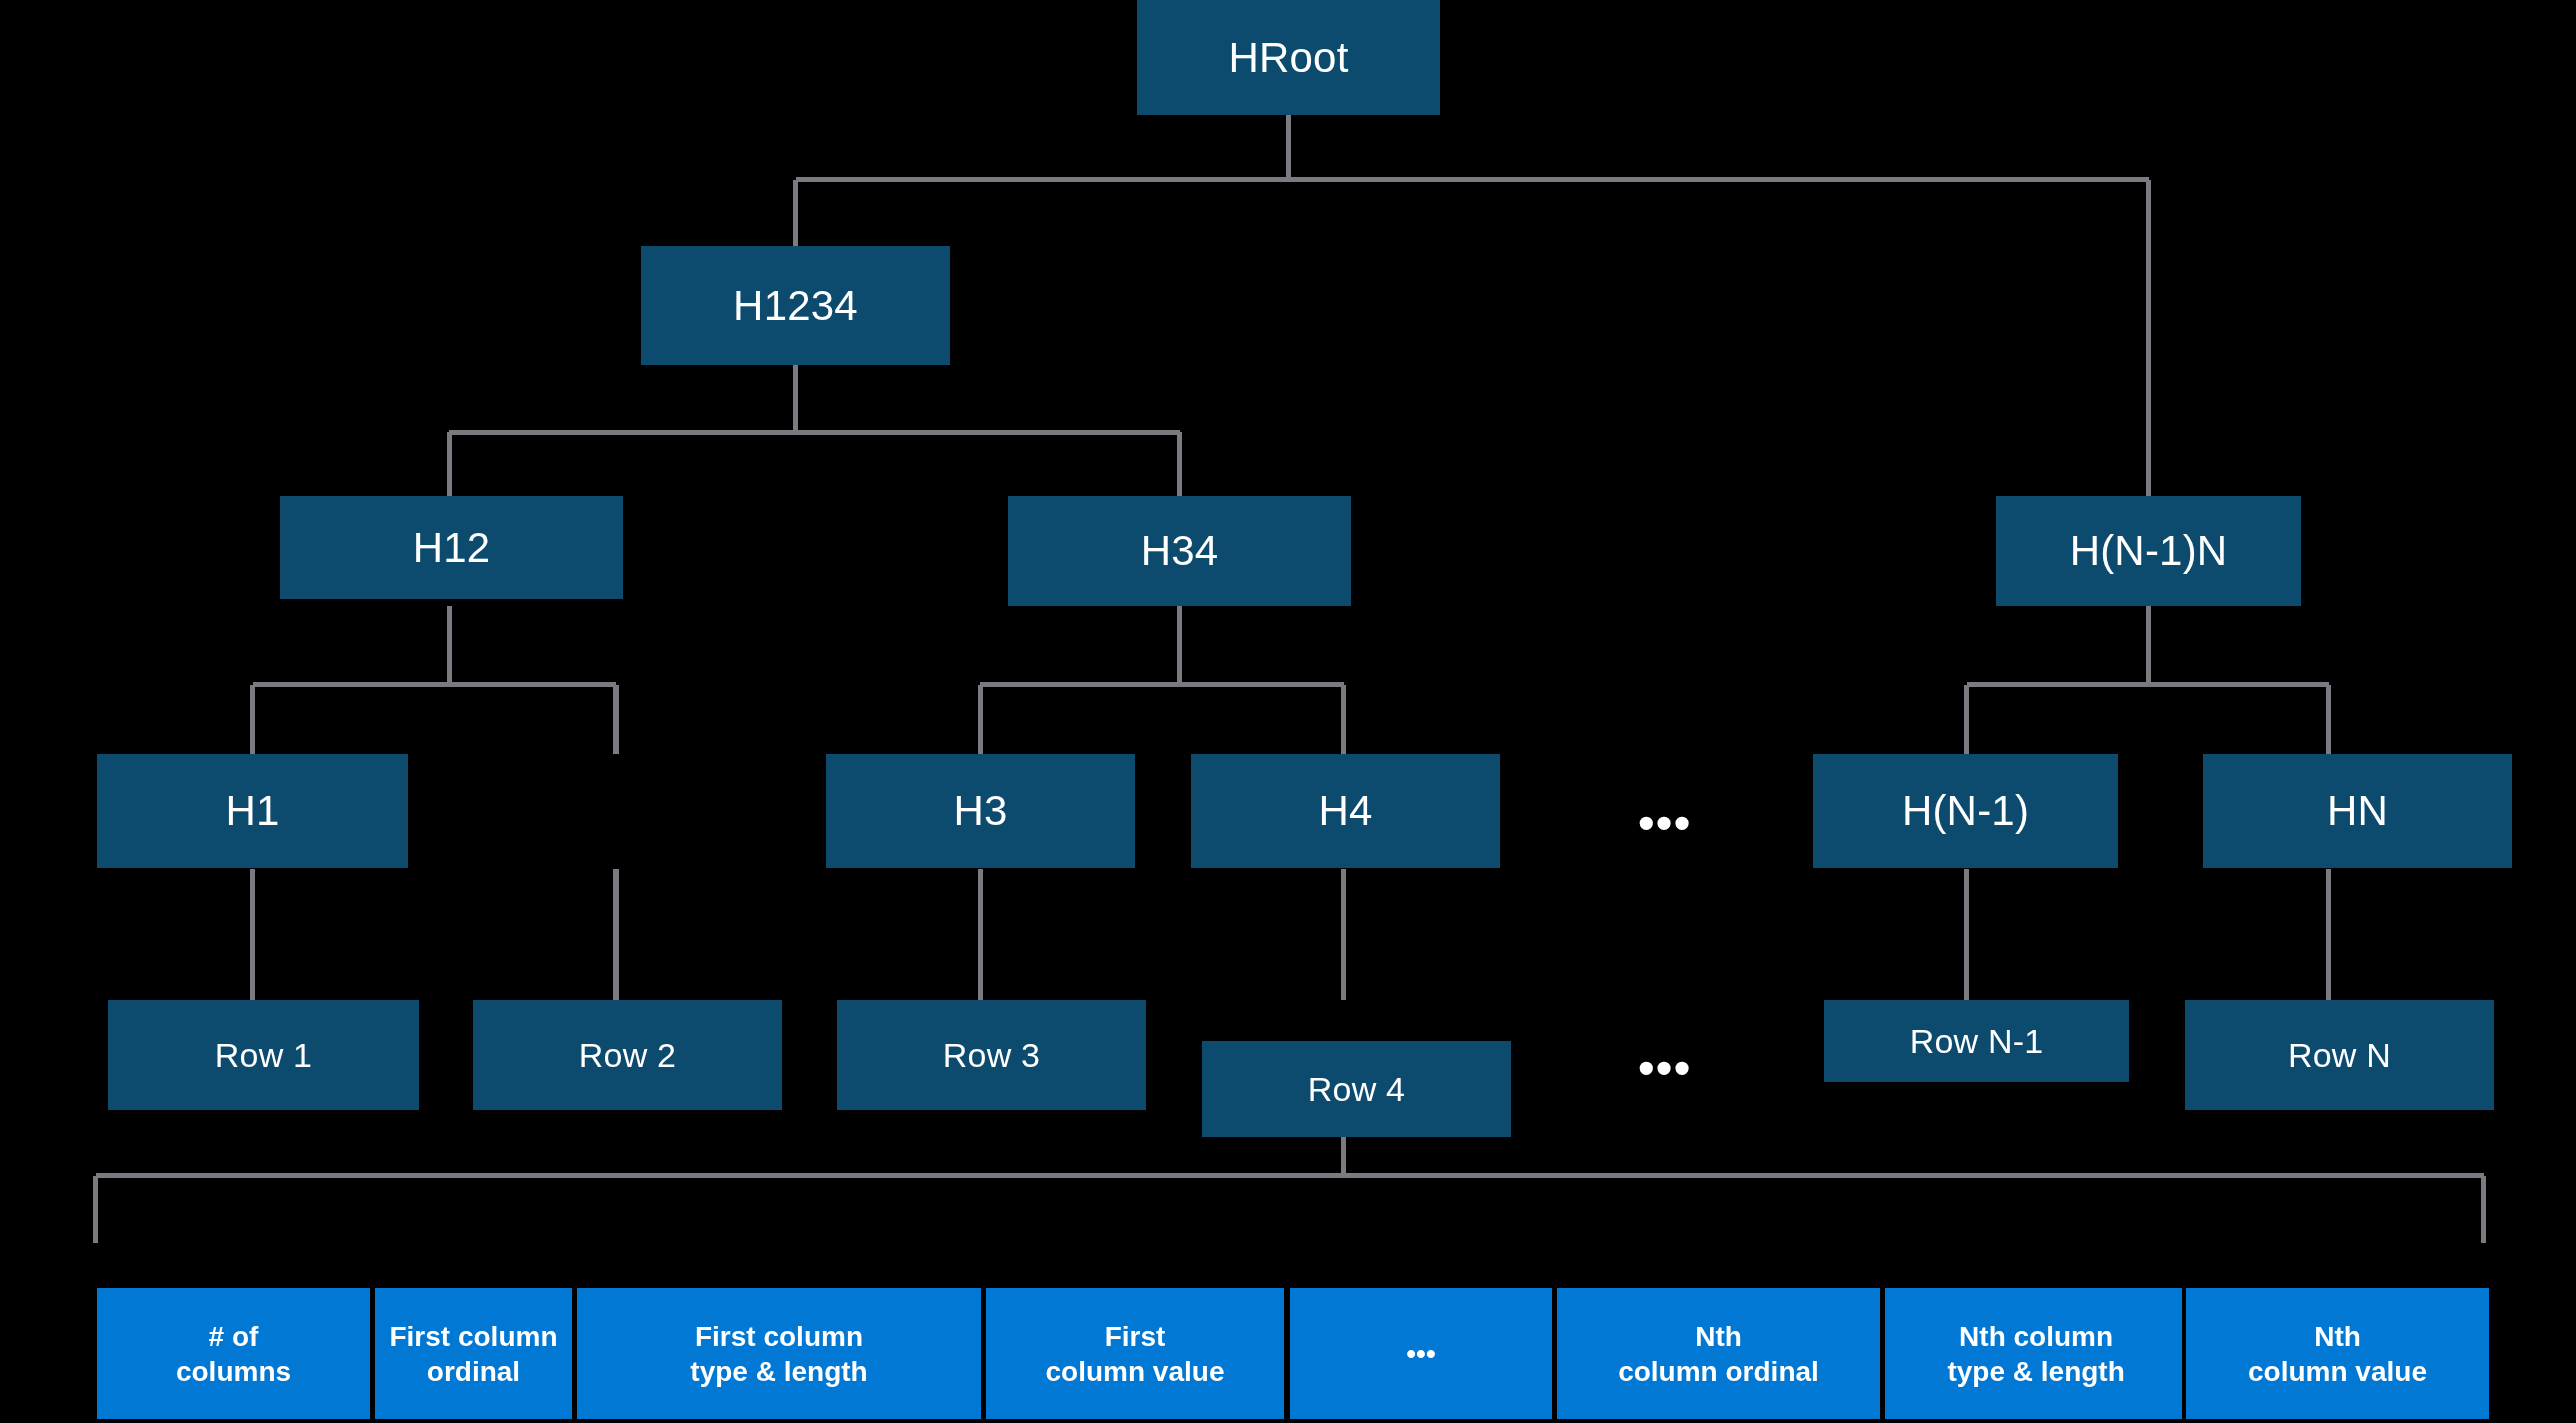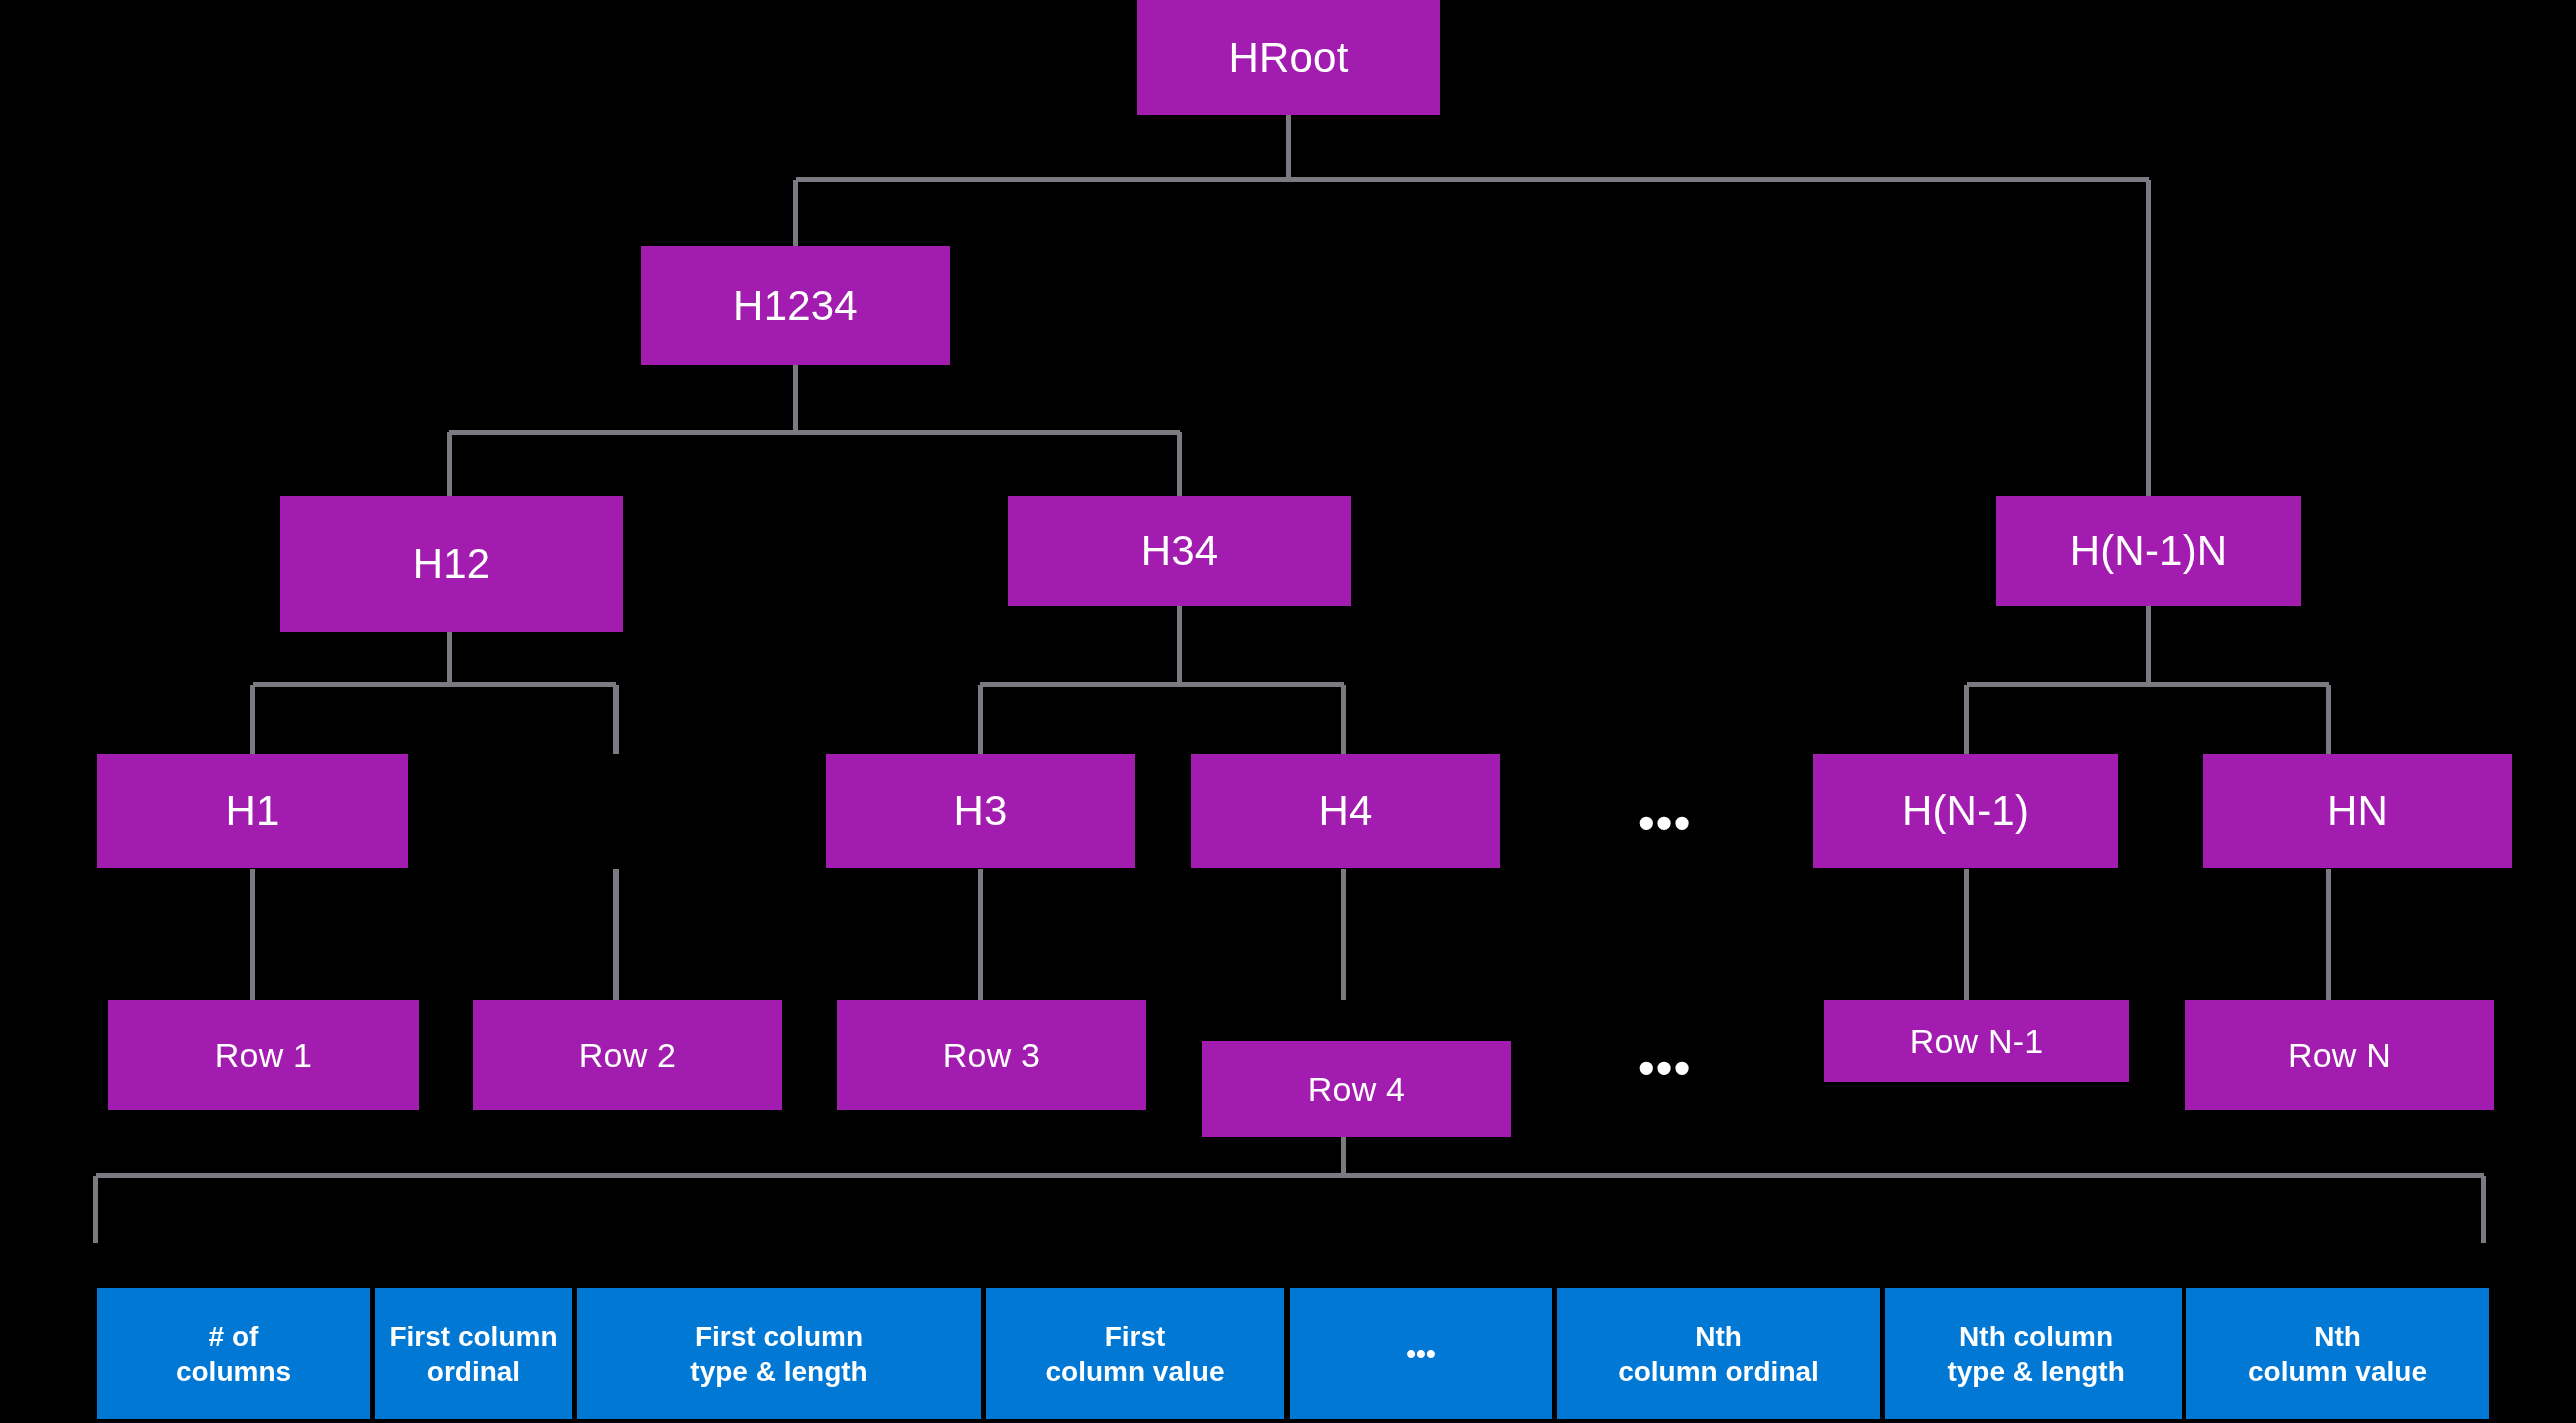--- a/index.html
+++ b/index.html
@@ -19,21 +19,21 @@
   
   #wires {
     position: absolute;
     left: 0; top: 0;
     width: 2576px;
     height: 1424px;
   }
   
   .node {
     position: absolute;
-    background: #a21caf;
+    background: #0c4a6e;
     color: #FFFFFF;
     display: flex;
     align-items: center;
     justify-content: center;
     text-align: center;
     box-sizing: border-box;
     line-height: 1.12;
     font-weight: 400;
     letter-spacing: 0.2px;
   }
@@ -119,21 +119,21 @@
   </svg>
 
   <div class="node lvl-root" style="left:1137px; top:0px; width:303px; height:115px;">
     <span>HRoot</span>
   </div>
 
   <div class="node lvl-inner" style="left:641px; top:246px; width:309px; height:119px;">
     <span>H1234</span>
   </div>
 
-  <div class="node lvl-inner" style="left:280px; top:496px; width:343px; height:136px;">
+  <div class="node lvl-inner" style="left:280px; top:496px; width:343px; height:103px;">
     <span>H12</span>
   </div>
   <div class="node lvl-inner" style="left:1008px; top:496px; width:343px; height:110px;">
     <span>H34</span>
   </div>
   <div class="node lvl-inner" style="left:1996px; top:496px; width:305px; height:110px;">
     <span>H(N-1)N</span>
   </div>
 
   <div class="node lvl-hash" style="left:97px; top:754px; width:311px; height:114px;">

